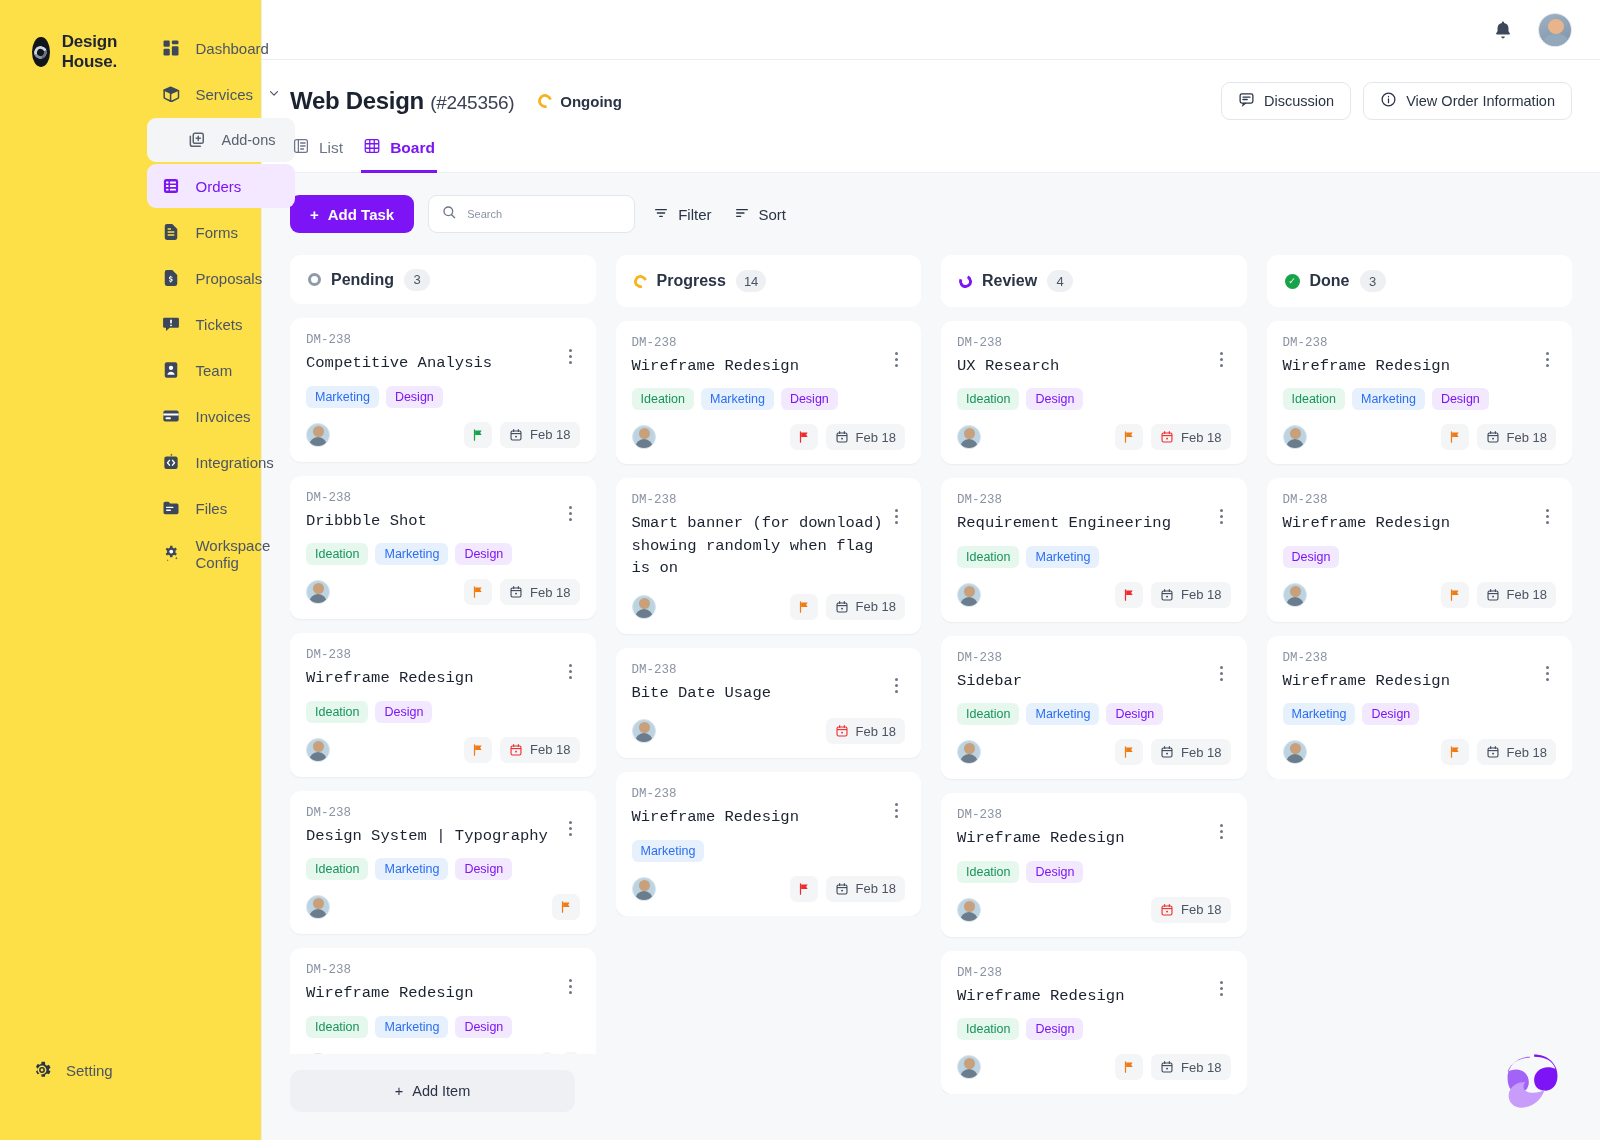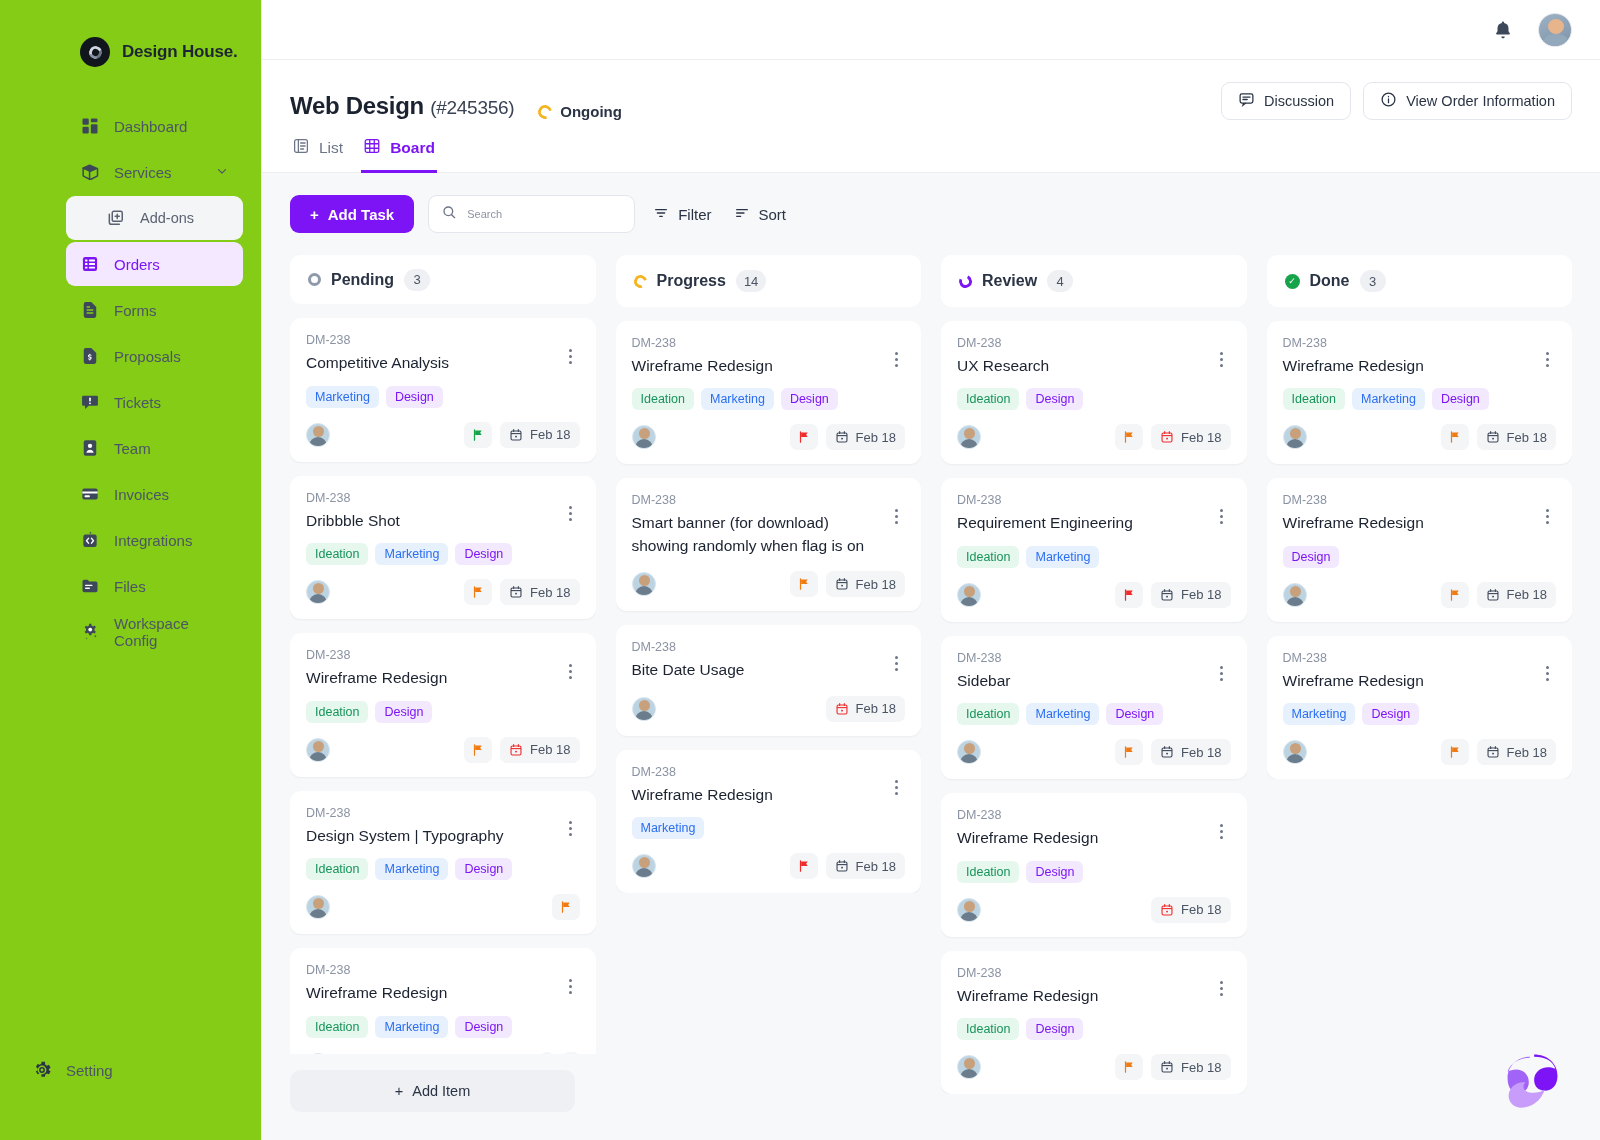--- a/index.html
+++ b/index.html
@@ -8,26 +8,25 @@
     font-family: "Liberation Sans", sans-serif;
     background: #ffffff;
     color: #2b3445;
     overflow: hidden;
   }
   .app { display: flex; width: 1600px; height: 1140px; }
 
   
   .sidebar {
     width: 262px; height: 1140px;
-    background: #84cc16;
+    background: #fde047;
     border-right: 1px solid #eceef2;
-    display: flex; flex-direction: column;
+    display: flex; 
     flex: 0 0 262px;
     position: relative;
-    padding-left: 48px;
   }
   .brand { display: flex; align-items: center; gap: 12px; padding: 26px 0 0 32px; height: 78px; }
   .brand-mark {
     width: 30px; height: 30px; border-radius: 50%;
     background: #11151c; display: flex; align-items: center; justify-content: center;
   }
   .brand-mark .ring {
     width: 13px; height: 13px; border-radius: 50%;
     border: 3px solid #cfd6df; border-right-color: #6b7484; border-bottom-color: #8b93a2;
     transform: rotate(25deg);
@@ -60,21 +59,21 @@
   .bell { width: 22px; height: 22px; cursor: pointer; }
   .avatar-top {
     width: 34px; height: 34px; border-radius: 50%;
     background: linear-gradient(160deg,#9fb2c4 0%,#7d93a8 100%);
     position: relative; overflow: hidden; cursor: pointer; border: 1px solid #e2e6ec;
   }
   .avatar-top::before { content:""; position:absolute; left:9px; top:5px; width:16px; height:15px; border-radius:50%; background:#e8b48c; }
   .avatar-top::after { content:""; position:absolute; left:3px; top:20px; width:28px; height:20px; border-radius:12px 12px 0 0; background:#93a8ba; }
 
   .page-head { background:#fff; padding: 22px 28px 0 28px; border-bottom: 1px solid #eceef2; }
-  .title-row { display: flex; align-items: flex-end; }
+  .title-row { display: flex; align-items: center; }
   .h1 { font-size: 24px; font-weight: 700; letter-spacing:-0.3px; color:#1b2230; }
   .h1 .oid { font-size: 19px; font-weight: 400; color:#3a4353; }
   .status-pill { display:flex; align-items:center; gap:8px; margin-left: 24px; font-size:15px; font-weight:700; color:#2b3445; }
   .status-dot-ongoing {
     width: 14px; height: 14px; border-radius:50%;
     border: 3.5px solid #f5b521; border-right-color: transparent; transform: rotate(30deg);
   }
   .head-actions { margin-left:auto; display:flex; gap:12px; }
   .btn-outline {
     display:flex; align-items:center; gap:9px; height:38px; padding: 0 16px;
@@ -135,21 +134,21 @@
   .dot-review { width:13px; height:13px; border-radius:50%; border:3.2px solid #7c14f5; border-top-color:transparent; transform:rotate(-20deg); }
   .dot-done { width:15px; height:15px; border-radius:50%; background:#16a34a; display:flex; align-items:center; justify-content:center; color:#fff; font-size:9px; }
 
   .col-body { display:flex; flex-direction:column; gap:14px; overflow:hidden; }
 
   .card {
     background:#fff; border-radius:11px; padding: 15px 16px 14px 16px;
     box-shadow: 0 1px 2px rgba(20,25,40,.05);
   }
   .card-top { display:flex; align-items:flex-start; }
-  .card-main { flex:1; min-width:0; }
+  .card-main { flex:1; min-width:0;font-family:Liberation Mono, monospace; }
   .card-code { font-size:12.5px; color:#8a93a3; margin-bottom:5px; }
   .card-title { font-size:15.5px; color:#1b2230; line-height:1.45; }
   .kebab {
     flex:0 0 18px; width:18px; height:22px; display:flex; flex-direction:column;
     align-items:center; justify-content:center; gap:3px; cursor:pointer; margin-top:12px;
   }
   .kebab i { width:3px; height:3px; border-radius:50%; background:#6c7585; display:block; }
   .tags { display:flex; flex-wrap:wrap; gap:7px; margin-top:11px; }
   .tag { font-size:12.5px; padding: 4px 9px; border-radius:6px; font-weight:500; }
   .tag-ideation { background:#e6f8ee; color:#17935a; }

